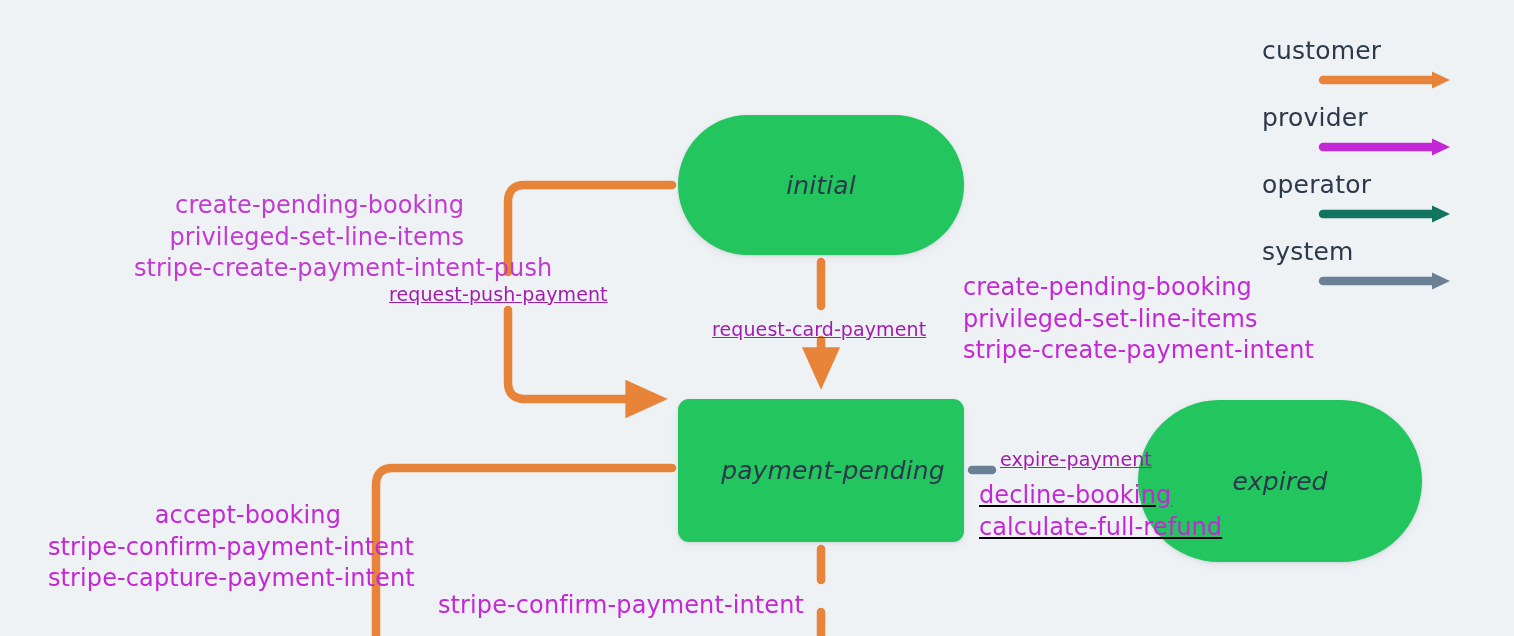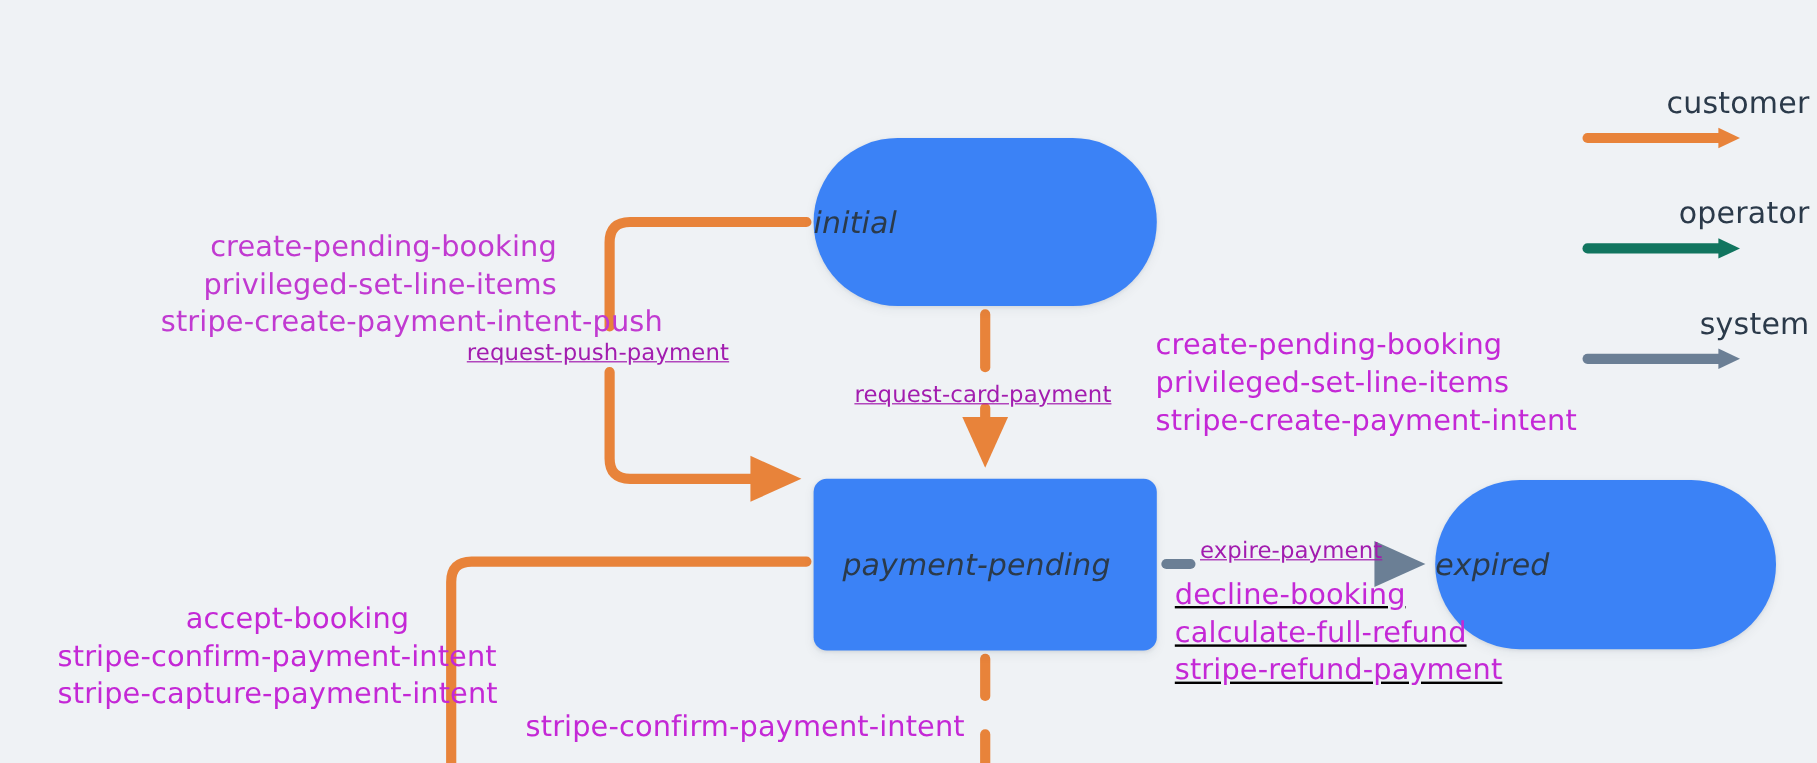--- a/index.html
+++ b/index.html
@@ -24,45 +24,45 @@
     left: 0;
     top: 0;
     width: 1514px;
     height: 636px;
     pointer-events: none;
   }
 
   
   .node {
     position: absolute;
-    background: #3b82f6;
+    background: #22c55e;
     display: flex;
     align-items: center;
-    justify-content: flex-start;
+    justify-content: center;
     box-shadow: 0 1px 3px rgba(40,55,75,0.10), 0 3px 10px rgba(40,55,75,0.06);
     box-sizing: border-box;
   }
   .node .node-label {
     font-style: italic;
     font-size: 25px;
     color: #2b3a4a;
     letter-spacing: 0.1px;
     white-space: nowrap;
   }
   .node.pill { border-radius: 999px; }
   .node.rect { border-radius: 11px; }
 
   #node-initial {
     left: 678px; top: 115px; width: 286px; height: 140px;
   }
   #node-payment-pending {
     left: 678px; top: 399px; width: 286px; height: 143px; padding-left: 24px;
   }
   #node-expired {
-    left: 1196px; top: 400px; width: 284px; height: 141px;
+    left: 1138px; top: 400px; width: 284px; height: 162px;
   }
 
   
   .elabel {
     position: absolute;
     white-space: nowrap;
     line-height: 1.32;
   }
   .elabel .action {
     color: #c13ad1;
@@ -101,26 +101,25 @@
     position: absolute;
     left: 1262px;
     top: 36px;
     width: 246px;
   }
   .legend-row {
     margin-bottom: 10px;
   }
   .legend-row .legend-title {
     display: block;
-    text-align: right;
+    text-align: left;
     font-size: 25px;
     color: #2b3a4a;
     margin-bottom: 2px;
     letter-spacing: 0.2px;
-    margin-top: 35px;
   }
   .legend-row svg {
     display: block;
     margin: 0 auto;
   }
 </style>
 </head>
 <body>
 
 <div id="stage">
@@ -191,21 +190,20 @@
     <div class="action">stripe-create-payment-intent</div>
   </div>
 
   <div class="elabel" id="lbl-expire-label">
     <span class="trans">expire-payment</span>
   </div>
 
   <div class="elabel ta-left magenta-strong" id="lbl-decline-actions">
     <div class="action">decline-booking</div>
     <div class="action">calculate-full-refund</div>
-    <div class="action">stripe-refund-payment</div>
   </div>
 
   <div class="elabel ta-right magenta-strong" id="lbl-accept-actions" style="width:293px;text-align:right;">
     <div class="action">accept-booking</div>
     <div class="action">stripe-confirm-payment-intent</div>
     <div class="action">stripe-capture-payment-intent</div>
   </div>
 
   <div class="elabel magenta-strong" id="lbl-confirm-actions">
     <span class="action">stripe-confirm-payment-intent</span>
@@ -214,20 +212,27 @@
   <div id="legend">
 
     <div class="legend-row">
       <span class="legend-title">customer</span>
       <svg width="135" height="26" viewBox="0 0 135 26">
         <path d="M5,13 L118,13" stroke="#e8833a" stroke-width="8.5" stroke-linecap="round" fill="none"></path>
         <path d="M114,4.5 L132,13 L114,21.5 Z" fill="#e8833a"></path>
       </svg>
     </div>
 
+    <div class="legend-row">
+      <span class="legend-title">provider</span>
+      <svg width="135" height="26" viewBox="0 0 135 26">
+        <path d="M5,13 L118,13" stroke="#c428d6" stroke-width="8.5" stroke-linecap="round" fill="none"></path>
+        <path d="M114,4.5 L132,13 L114,21.5 Z" fill="#c428d6"></path>
+      </svg>
+    </div>
 
     <div class="legend-row">
       <span class="legend-title">operator</span>
       <svg width="135" height="26" viewBox="0 0 135 26">
         <path d="M5,13 L118,13" stroke="#11755f" stroke-width="8.5" stroke-linecap="round" fill="none"></path>
         <path d="M114,4.5 L132,13 L114,21.5 Z" fill="#11755f"></path>
       </svg>
     </div>
 
     <div class="legend-row">

